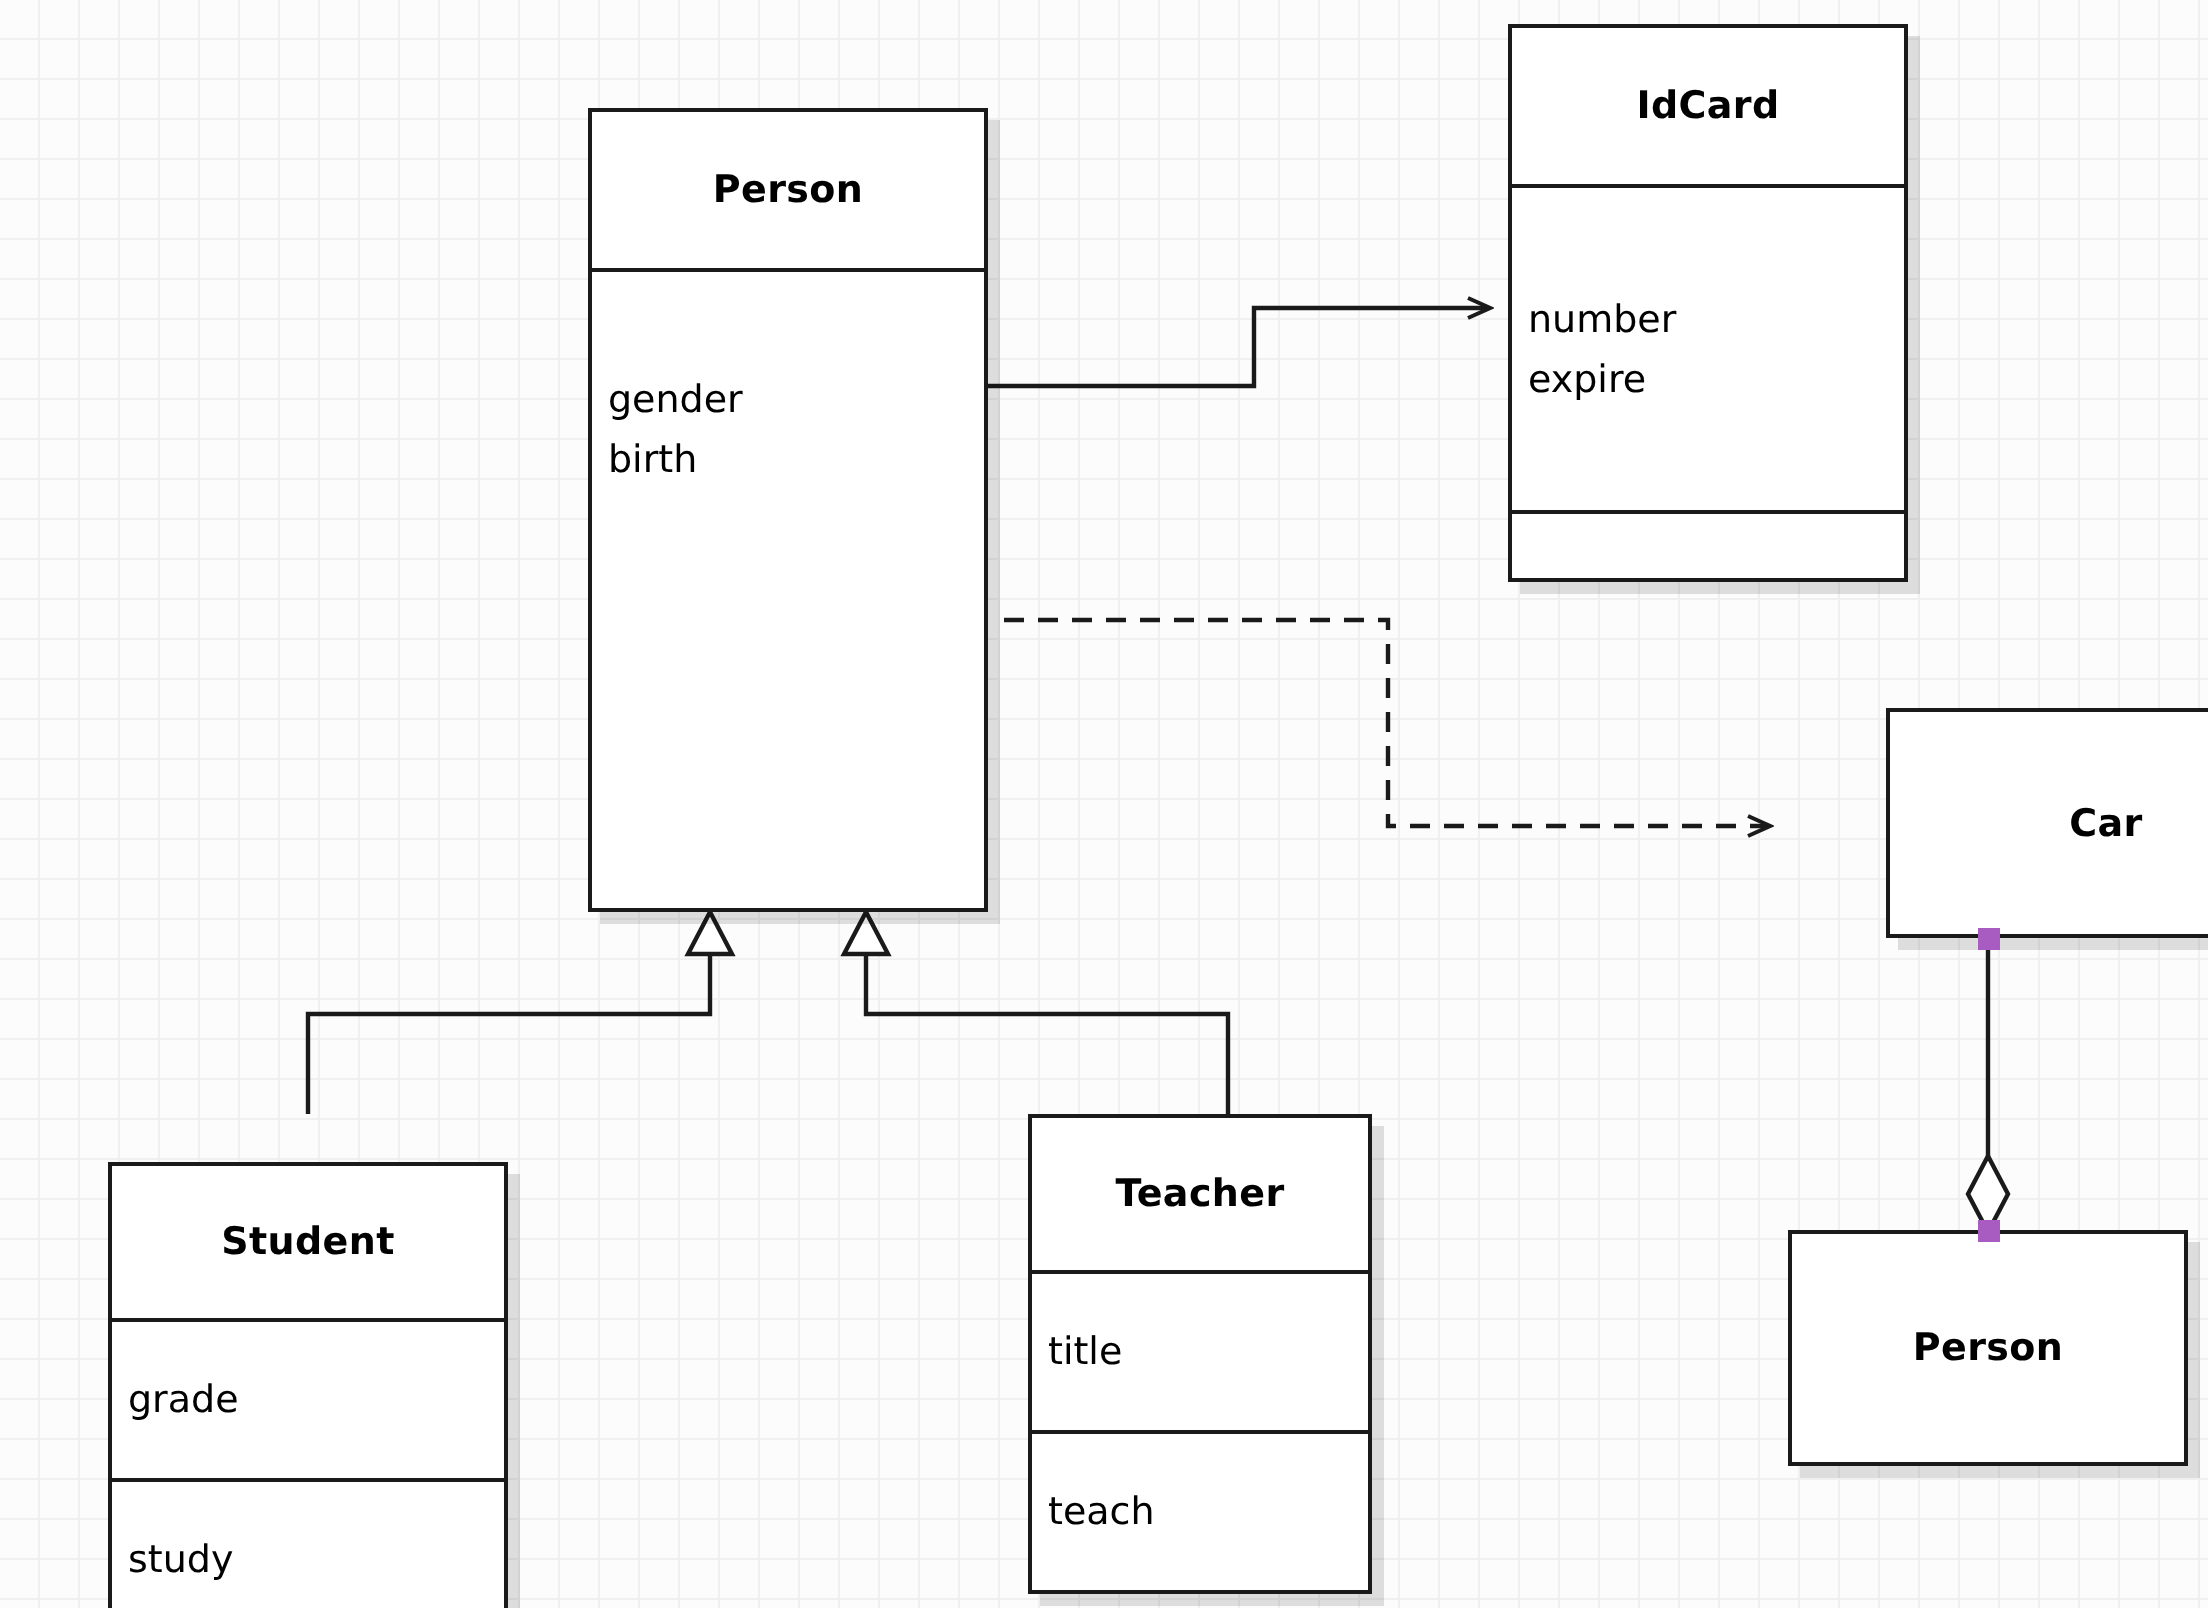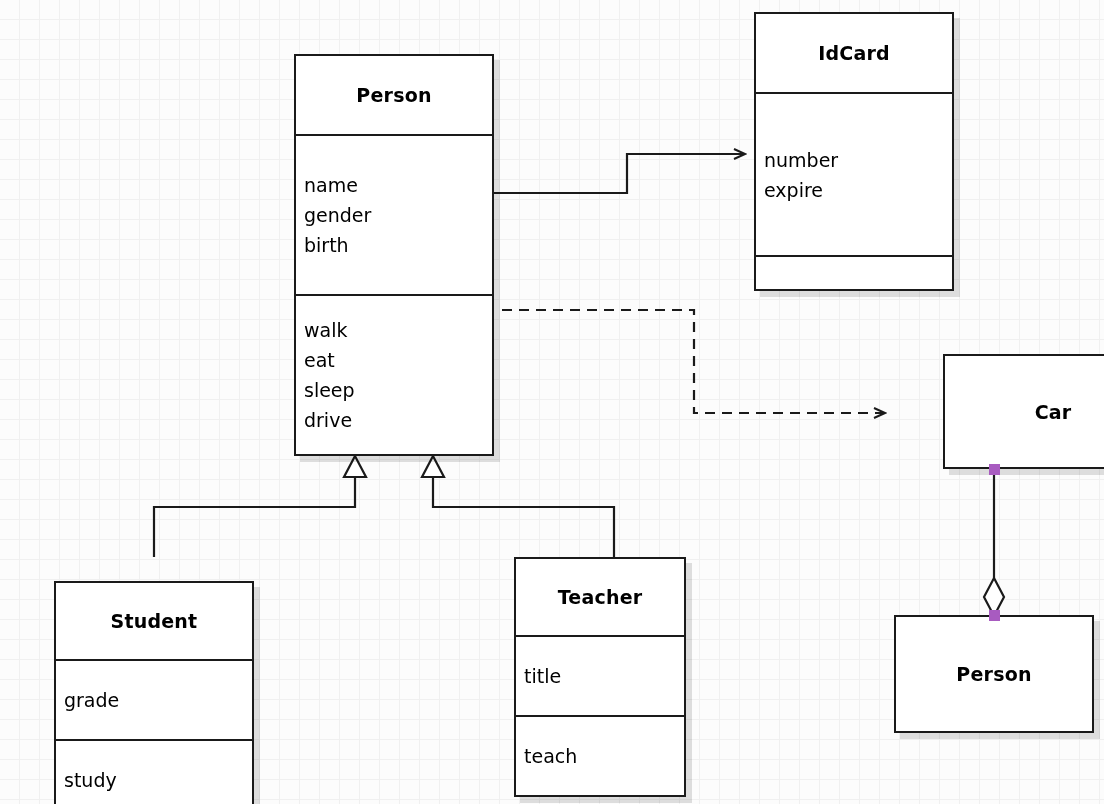--- a/index.html
+++ b/index.html
@@ -104,29 +104,22 @@
 
     <g>
       <path d="M994,469 L994,578" fill="none" stroke="#1a1a1a" stroke-width="2.2"></path>
       <path d="M994,578 L1004,597 L994,616 L984,597 Z" fill="#ffffff" stroke="#1a1a1a" stroke-width="2.2" stroke-linejoin="miter"></path>
     </g>
   </svg>
 
   <div class="uml-class" style="left:294px; top:54px; width:200px; height:402px;">
     <div class="compartment class-title" style="height:78px;">Person</div>
     <div class="compartment member-list" style="height:160px;">
-      <div class="member">name</div>
       <div class="member">gender</div>
       <div class="member">birth</div>
-    </div>
-    <div class="compartment member-list" style="height:160px;">
-      <div class="member">walk</div>
-      <div class="member">eat</div>
-      <div class="member">sleep</div>
-      <div class="member">drive</div>
     </div>
   </div>
 
   <div class="uml-class" style="left:754px; top:12px; width:200px; height:279px;">
     <div class="compartment class-title" style="height:78px;">IdCard</div>
     <div class="compartment member-list" style="height:163px;">
       <div class="member">number</div>
       <div class="member">expire</div>
     </div>
     <div class="compartment member-list" style="height:34px;"></div>

